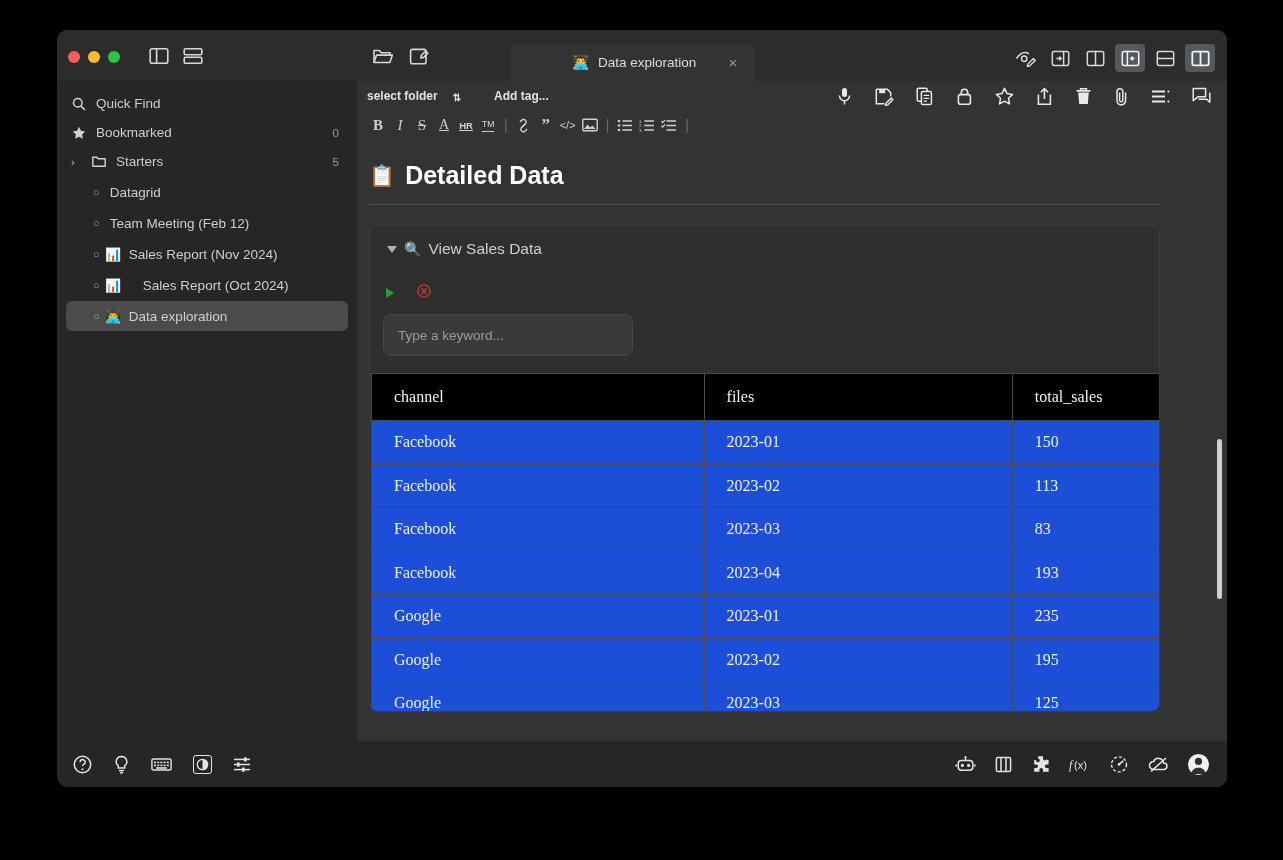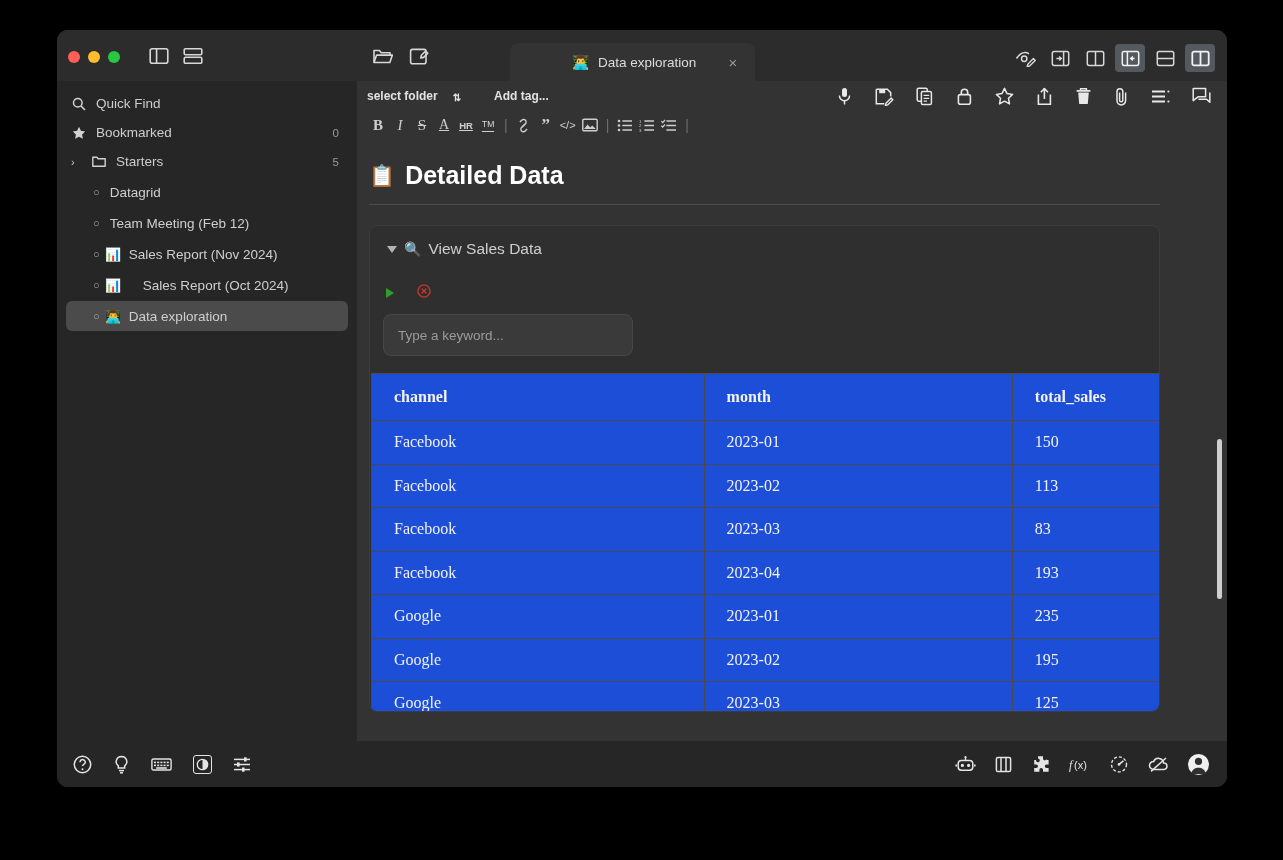--- a/index.html
+++ b/index.html
@@ -238,23 +238,23 @@
   }
   #data-table th, #data-table td {
     border: 1px solid #4a4a4a;
     text-align: left;
     padding: 0 0 0 22px;
     height: 43.5px;
     color: #f2f2f2;
     font-size: 16px;
   }
   #data-table th {
-    font-weight: bold;
+    font-weight: normal;
     height: 47px;
-    background: #1d4ed8;
+    background: #000000;
   }
   #data-table td { background: #1d4ed8; }
   #data-table col.c1 { width: 260px; }
   #data-table col.c2 { width: 241px; }
   #data-table col.c3 { width: 280px; }
 
   
   #editor-scrollbar {
     position: absolute;
     right: 5px; top: 0; width: 5px; height: 100%;
@@ -610,21 +610,21 @@
           <div id="table-scroll">
             <table id="data-table">
               <colgroup>
                   <col class="c1">
                   <col class="c2">
                   <col class="c3">
                 </colgroup>
               <thead>
                 <tr id="header-row">
                     <th>channel</th>
-                    <th>month</th>
+                    <th>files</th>
                     <th>total_sales</th>
                   </tr>
               </thead>
               <tbody id="table-body">
                   <tr>
                     <td>Facebook</td>
                     <td>2023-01</td>
                     <td>150</td>
                   </tr>
                   <tr>

